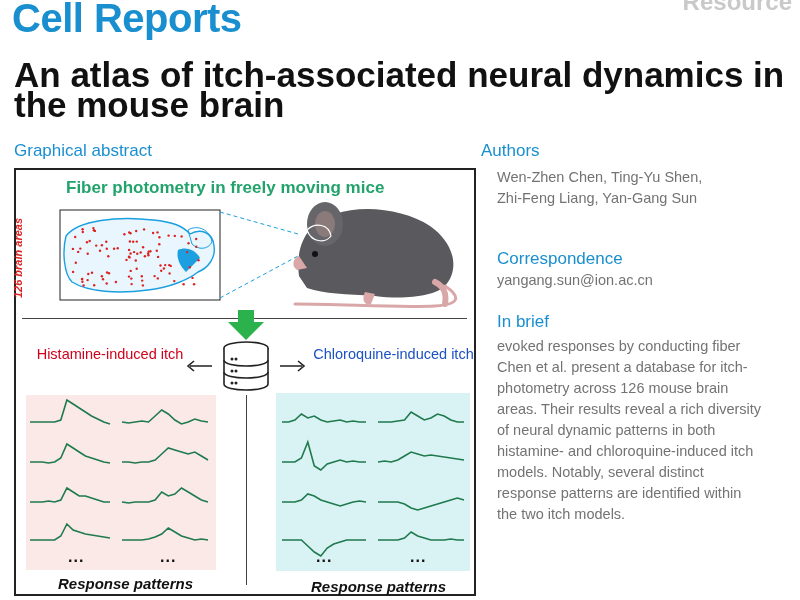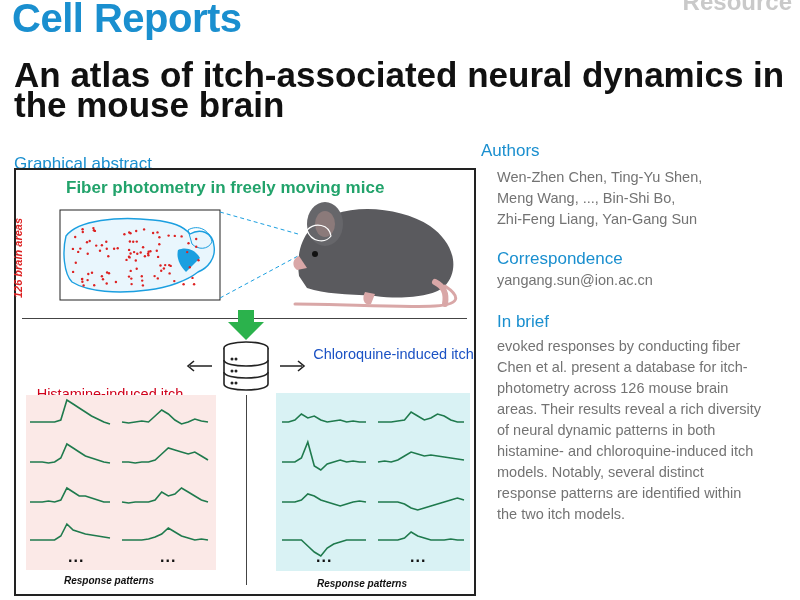--- a/index.html
+++ b/index.html
@@ -1,51 +1,50 @@
 <!DOCTYPE html>
 <html><head>
 <meta charset="utf-8">
 <style>
   html,body{margin:0;padding:0;background:#ffffff;}
   body{width:800px;height:600px;overflow:hidden;position:relative;font-family:"Liberation Sans",sans-serif;color:#111;}
   .journal{position:absolute;left:12px;top:-4px;font-size:40px;font-weight:bold;color:#1a8fcf;letter-spacing:-0.5px;}
   .resource{position:absolute;right:8px;top:-12px;font-size:24px;font-weight:bold;color:#c9c9c9;}
   .title{position:absolute;left:14px;top:60px;width:780px;font-size:35px;font-weight:bold;line-height:30px;color:#111;}
   .sec-head{position:absolute;font-size:17px;color:#1a8fcf;}
-  .ga-head{left:14px;top:141px;margin-top:13px;}
+  .ga-head{left:14px;top:141px;}
   .side-text{position:absolute;left:497px;font-size:14.5px;line-height:21px;color:#737373;}
   .ga-box{position:absolute;left:14px;top:168px;width:462px;height:428px;border:2px solid #222;box-sizing:border-box;background:#fff;}
   .fp-title{position:absolute;left:66px;top:178px;font-size:17px;font-weight:bold;color:#22a36b;}
   .areas-label{position:absolute;left:4px;top:240px;transform:rotate(-90deg);transform-origin:center;font-size:11px;font-style:italic;font-weight:bold;color:#d22;white-space:nowrap;}
   .hdiv{position:absolute;left:22px;top:318px;width:445px;height:1px;background:#444;}
   .vdiv{position:absolute;left:246px;top:395px;width:1px;height:190px;background:#444;}
   .cond{position:absolute;font-size:14.5px;text-align:center;line-height:18px;}
-  .hist{left:30px;top:345px;width:160px;color:#d0021b;margin-top:40px;}
+  .hist{left:30px;top:345px;width:160px;color:#d0021b;}
   .chlo{left:306px;top:345px;width:175px;color:#1b52c4;}
   .panel{position:absolute;}
   .panel-h{left:26px;top:395px;width:190px;height:175px;background:#fbe9e7;}
   .panel-c{left:276px;top:393px;width:194px;height:178px;background:#d9f2f4;}
-  .rp{position:absolute;font-size:10px;font-style:italic;font-weight:bold;margin-left:6px;}
+  .rp{position:absolute;font-size:15px;font-style:italic;font-weight:bold;}
   .rp-h{left:58px;top:575px;}
   .rp-c{left:311px;top:578px;}
   .dots{position:absolute;font-size:16px;font-weight:bold;letter-spacing:1px;}
 </style>
 </head>
 <body>
 
 <div class="journal">Cell Reports</div>
 <div class="resource">Resource</div>
 <div class="title">An atlas of itch-associated neural dynamics in the mouse brain</div>
 
 <div class="sec-head ga-head">Graphical abstract</div>
 
 <div class="sec-head" style="left:481px;top:141px;">Authors</div>
 <div class="side-text" style="top:167px;">
   <div>Wen-Zhen Chen, Ting-Yu Shen,</div>
-  <div>Meng Wang, ..., Bin-Shi Bo,</div>
   <div>Zhi-Feng Liang, Yan-Gang Sun</div>
 </div>
 <div class="sec-head" style="left:497px;top:249px;">Correspondence</div>
 <div class="side-text" style="top:270px;">yangang.sun@ion.ac.cn</div>
 <div class="sec-head" style="left:497px;top:312px;">In brief</div>
 <div class="side-text" style="top:336px;">
   <div>evoked responses by conducting fiber</div>
   <div>Chen et al. present a database for itch-</div>
   <div>photometry across 126 mouse brain</div>
   <div>areas. Their results reveal a rich diversity</div>

